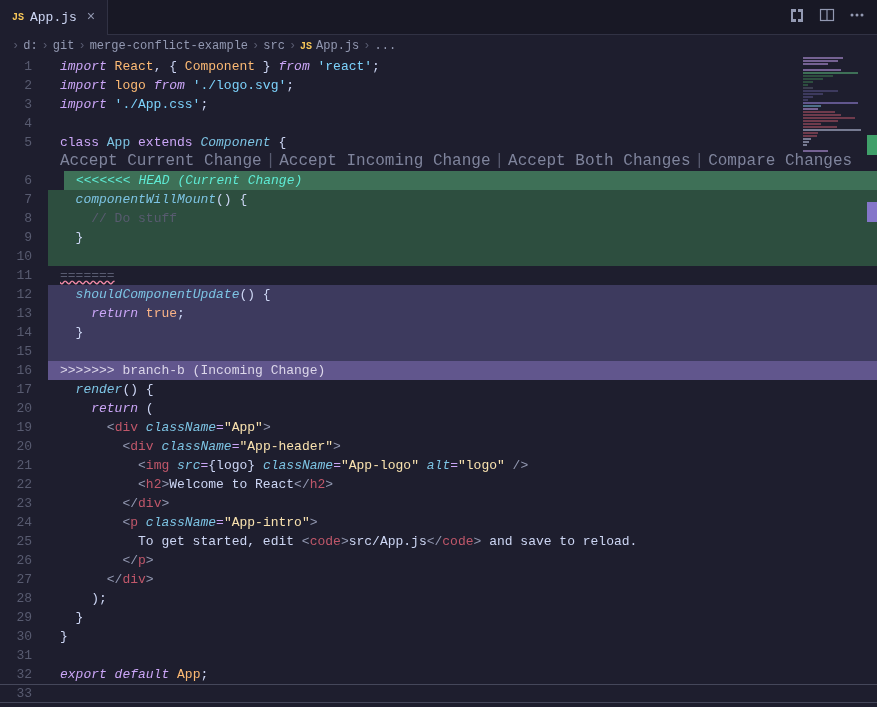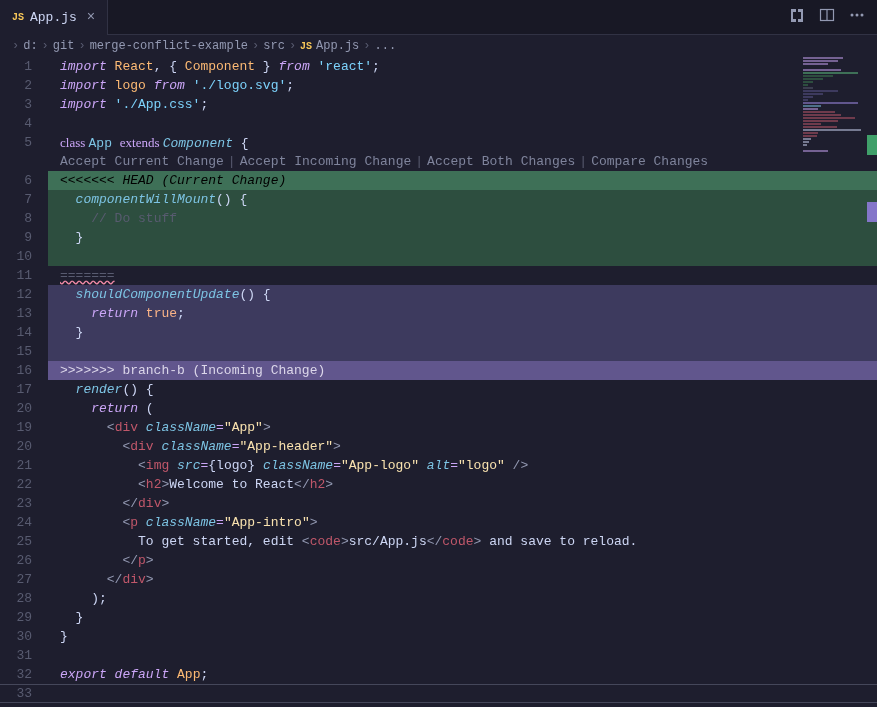--- a/index.html
+++ b/index.html
@@ -109,38 +109,39 @@
       position: relative;
     }
     .line {
       height: 19px;
       white-space: pre;
       padding-left: 12px;
       position: relative;
     }
     .codelens {
       color: #7f849c;
-      font-size: 13px;
+      font-size: 16px;
       padding-left: 12px;
       height: 19px;
       display: flex;
       align-items: flex-end;
       gap: 4px;
     }
     .codelens a {
       color: #7f849c;
       text-decoration: none;
       cursor: pointer;
     }
     .codelens .sep {
       color: #585b70;
     }
     .conflict-head-marker {
       background: #3e7057;
-      color: #000000;
+      color: #5eead4;
+      margin-left: 16px;
     }
     .conflict-head-content {
       background: #2d4e3f;
     }
     .conflict-separator {
       color: #585b70;
     }
     .conflict-incoming-content {
       background: #3d3a5e;
     }
@@ -182,21 +183,21 @@
       left: -60px;
       right: 0;
       top: 0;
       bottom: 0;
       border-top: 1px solid #45475a;
       border-bottom: 1px solid #45475a;
       pointer-events: none;
     }
     
     .kw { color: #cba6f7; font-style: italic; }
-    .kw2 { color: #cba6f7; font-family: Liberation Serif, serif; }
+    .kw2 { color: #cba6f7; }
     .str { color: #7dd3fc; }
     .fn { color: #7dc4e4; font-style: italic; }
     .cls { color: #7dc4e4; }
     .type { color: #7dc4e4; font-style: italic; }
     .var { color: #fdba74; }
     .op { color: #cba6f7; }
     .punc { color: #cdd6f4; }
     .paren { color: #cdd6f4; }
     .tag { color: #c0576a; }
     .tagbr { color: #9399b2; }

